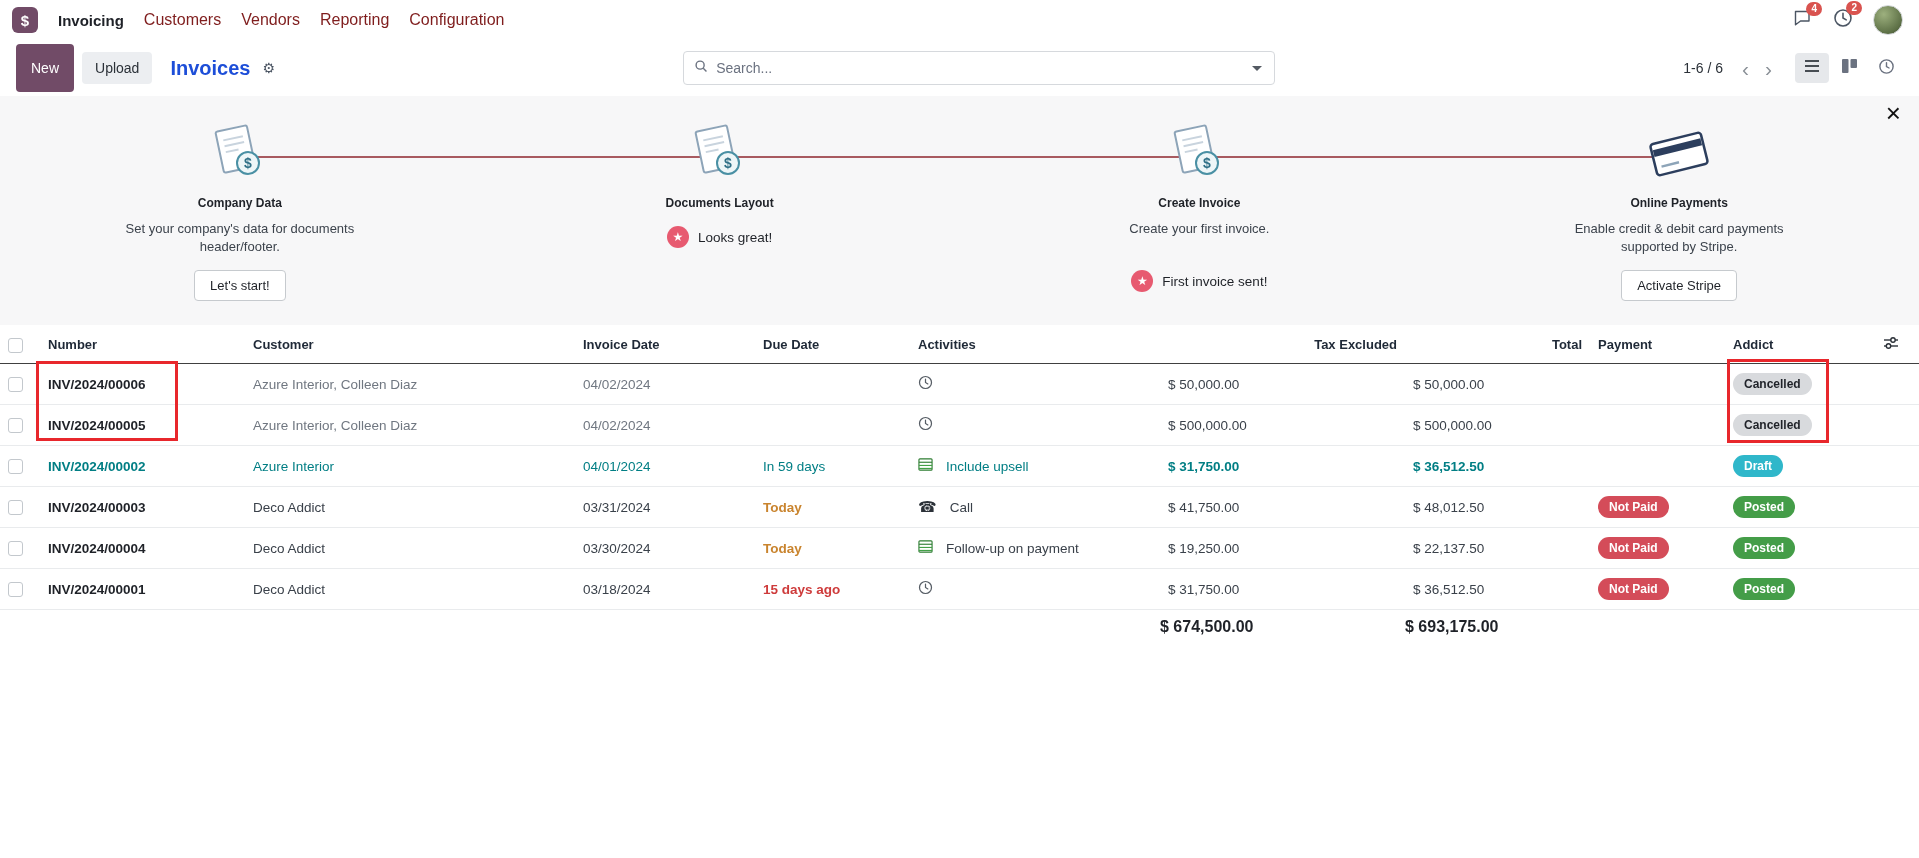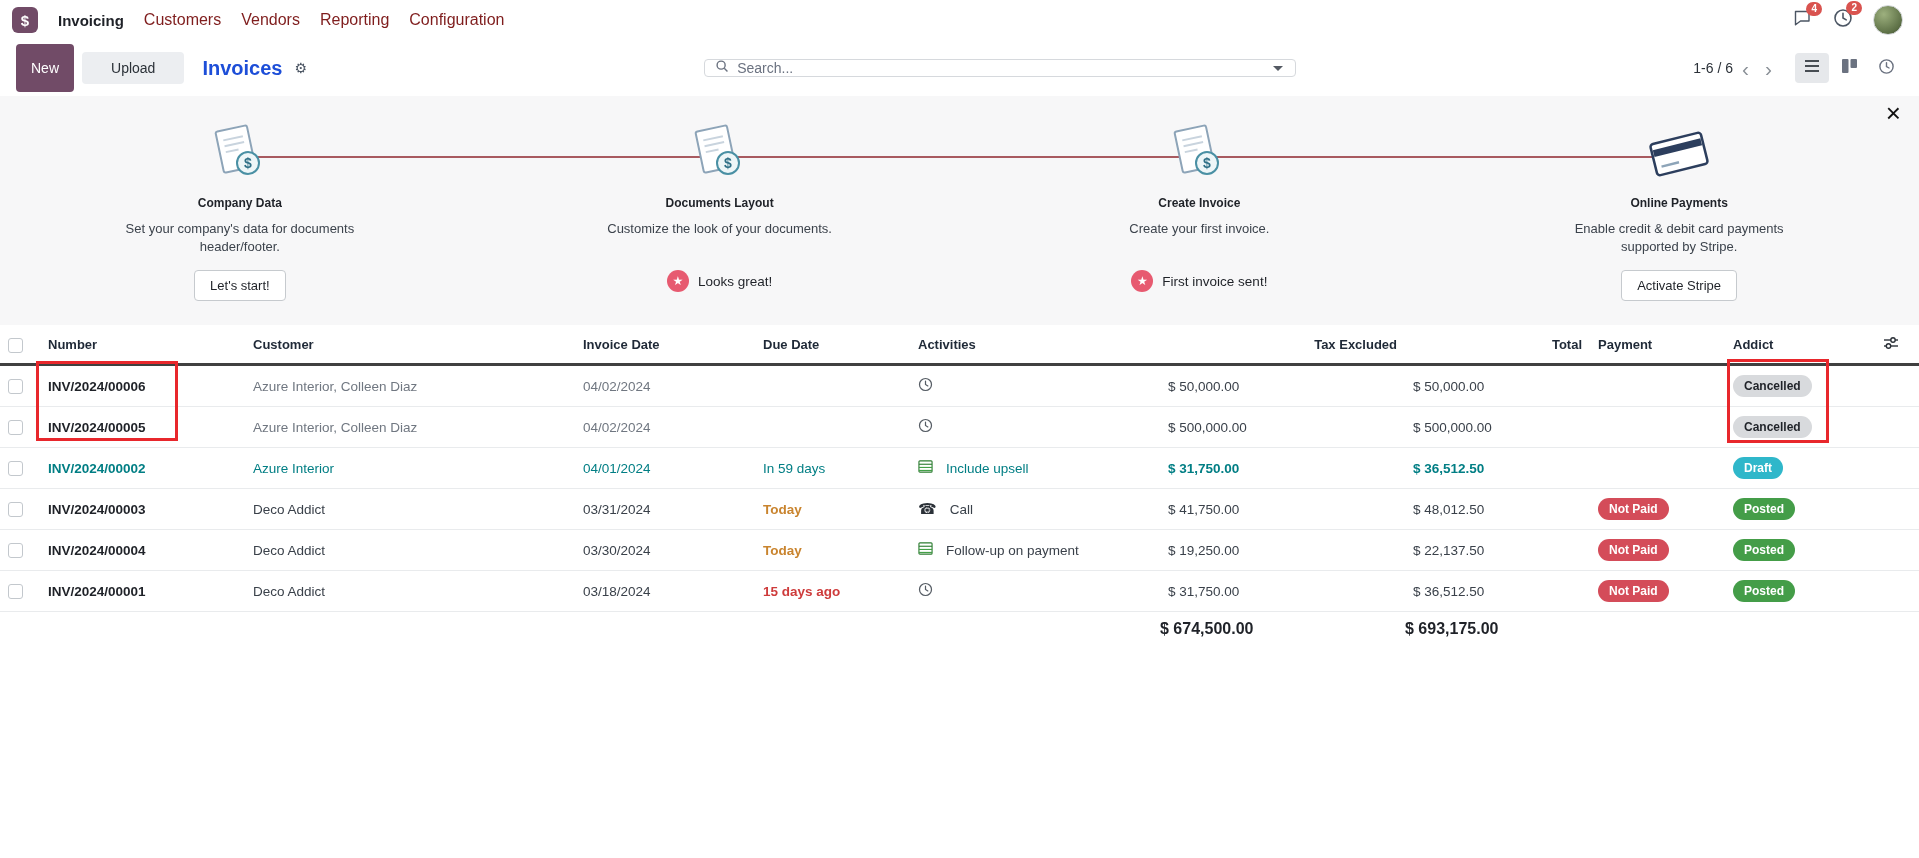--- a/index.html
+++ b/index.html
@@ -13,31 +13,31 @@
   .nav-item { font-size:16px; color:#7f1d1d; cursor:pointer; }
   .nav-right { margin-left:auto; display:flex; align-items:center; gap:20px; }
   .icon-btn { position:relative; display:flex; align-items:center; cursor:pointer; }
   .nav-badge { position:absolute; top:-7px; right:-9px; background:#d9534f; color:#fff; border-radius:9px; font-size:10px; line-height:1; padding:2px 5px; font-weight:bold; }
   .avatar { width:30px; height:30px; border-radius:50%; background:radial-gradient(circle at 35% 30%, #9db07e, #5d7046 70%, #3c4a2c); border:1px solid #d5d8db; }
 
   
   .control-panel { height:56px; display:flex; align-items:center; padding:0 16px; }
   .cp-left { display:flex; align-items:center; gap:8px; }
   .btn-new { background:#714B67; color:#fff; border:none; border-radius:4px; padding:16px 15px; font-size:14px; cursor:pointer; font-family:inherit; }
-  .btn-upload { background:#eceef1; color:#2b3138; border:none; border-radius:4px; padding:8px 29px; font-size:14px; cursor:pointer; font-family:inherit; }
+  .btn-upload { background:#eceef1; color:#2b3138; border:none; border-radius:4px; padding:8px 13px; font-size:14px; cursor:pointer; font-family:inherit; }
   .view-title { font-size:20px; font-weight:600; color:#1d4ed8; margin-left:10px; }
   .gear-glyph { font-size:14px; color:#4b5563; margin-left:4px; cursor:pointer; }
   .search-wrap { flex:1; display:flex; justify-content:center; }
-  .search-bar { width:592px; height:18px; border:1px solid #d6d9dd; border-radius:4px; display:flex; align-items:center; padding-left:10px; background:#fff; cursor:text; }
+  .search-bar { width:592px; height:34px; border:1px solid #d6d9dd; border-radius:4px; display:flex; align-items:center; padding-left:10px; background:#fff; cursor:text; }
   .search-placeholder { color:#6b7280; font-size:14px; flex:1; margin-left:8px; }
   .search-caret { width:34px; height:100%; display:flex; align-items:center; justify-content:center; cursor:pointer; }
   .caret-down { width:0; height:0; border-left:5px solid transparent; border-right:5px solid transparent; border-top:5px solid #545a63; }
   .cp-right { display:flex; align-items:center; gap:16px; }
   .pager { display:flex; align-items:center; gap:2px; font-size:14px; color:#2b3138; }
-  .pager-text { }
+  .pager-text { margin-right:10px; }
   .pager-btn { font-size:21px; color:#8a9097; padding:0 7px; cursor:pointer; line-height:1; }
   .view-switcher { display:flex; gap:3px; }
   .vs-btn { width:34px; height:30px; display:flex; align-items:center; justify-content:center; border-radius:4px; cursor:pointer; }
   .vs-btn.active { background:#e6e8eb; }
 
   
   .onboarding { position:relative; height:229px; background:#f7f7f8; }
   .onb-line { position:absolute; top:60px; left:240px; right:246px; height:2px; background:#a85a60; }
   .onb-grid { display:grid; grid-template-columns:repeat(4,1fr); height:100%; padding-top:20px; position:relative; }
   .onb-step { display:flex; flex-direction:column; align-items:center; text-align:center; }
@@ -45,21 +45,21 @@
   .onb-title { font-weight:700; font-size:12px; color:#1f2228; margin-top:10px; height:20px; }
   .onb-desc { font-size:13px; color:#3c434c; margin-top:4px; max-width:250px; line-height:1.4; height:40px; }
   .onb-action { margin-top:10px; height:34px; display:flex; align-items:flex-start; }
   .onb-btn { background:#fff; border:1px solid #c6cace; border-radius:4px; padding:7px 15px; font-size:13px; color:#1f2228; cursor:pointer; font-family:inherit; }
   .onb-done { display:flex; align-items:center; gap:9px; font-size:13.5px; color:#1f2228; }
   .star-badge { width:22px; height:22px; border-radius:50%; background:#E75A70; color:#fff; display:flex; align-items:center; justify-content:center; font-size:12px; }
   .onb-close { position:absolute; top:4px; right:18px; font-size:26px; color:#111; cursor:pointer; line-height:1; z-index:2; }
 
   
   table.list { width:1919px; border-collapse:collapse; table-layout:fixed; }
-  thead th { text-align:left; font-weight:700; font-size:13px; color:#1f2937; padding:11px 8px 10px; border-bottom:3px solid #404040; background:#fff; white-space:nowrap; cursor:pointer; }
+  thead th { text-align:left; font-weight:700; font-size:13px; color:#1f2937; padding:11px 8px 10px; border-bottom:1px solid #404040; background:#fff; white-space:nowrap; cursor:pointer; }
   thead th.num { text-align:right; }
   tbody td { padding:0 8px; height:40px; font-size:13.5px; color:#3a414a; border-bottom:1px solid #e9ebed; white-space:nowrap; overflow:hidden; vertical-align:middle; }
   .col-amount { }
   .cell-number { font-weight:600; color:#1f2228; }
   tr.muted .cell-customer, tr.muted .cell-invdate { color:#707781; }
   tr.info td { color:#017E84; }
   tr.info .cell-number { color:#017E84; }
   tr.info .col-amount { font-weight:700; }
   .due-info { color:#017E84; }
   .due-warning { color:#C9842E; font-weight:700; }
@@ -197,21 +197,20 @@
               <rect x="18" y="6" width="32" height="42" rx="2" fill="#fff" stroke="#8da4b8" stroke-width="2"></rect>
               <line x1="24" y1="16" x2="44" y2="16" stroke="#c9d4de" stroke-width="2"></line>
               <line x1="24" y1="22" x2="44" y2="22" stroke="#c9d4de" stroke-width="2"></line>
               <line x1="24" y1="28" x2="37" y2="28" stroke="#c9d4de" stroke-width="2"></line>
             </g>
             <circle cx="46" cy="41" r="11" fill="#eef6f8" stroke="#4a90a4" stroke-width="2"></circle>
             <text x="46" y="46" text-anchor="middle" font-size="14" fill="#2e6f86" font-weight="bold">$</text>
           </svg>
       </div>
       <div class="onb-title">Documents Layout</div>
-      <div class="onb-desc">Customize the look of your documents.</div>
       <div class="onb-action">
         <span class="onb-done">
           <span class="star-badge">★</span>
           <span>Looks great!</span>
         </span>
       </div>
     </div>
 
     <div class="onb-step">
       <div class="onb-icon">

